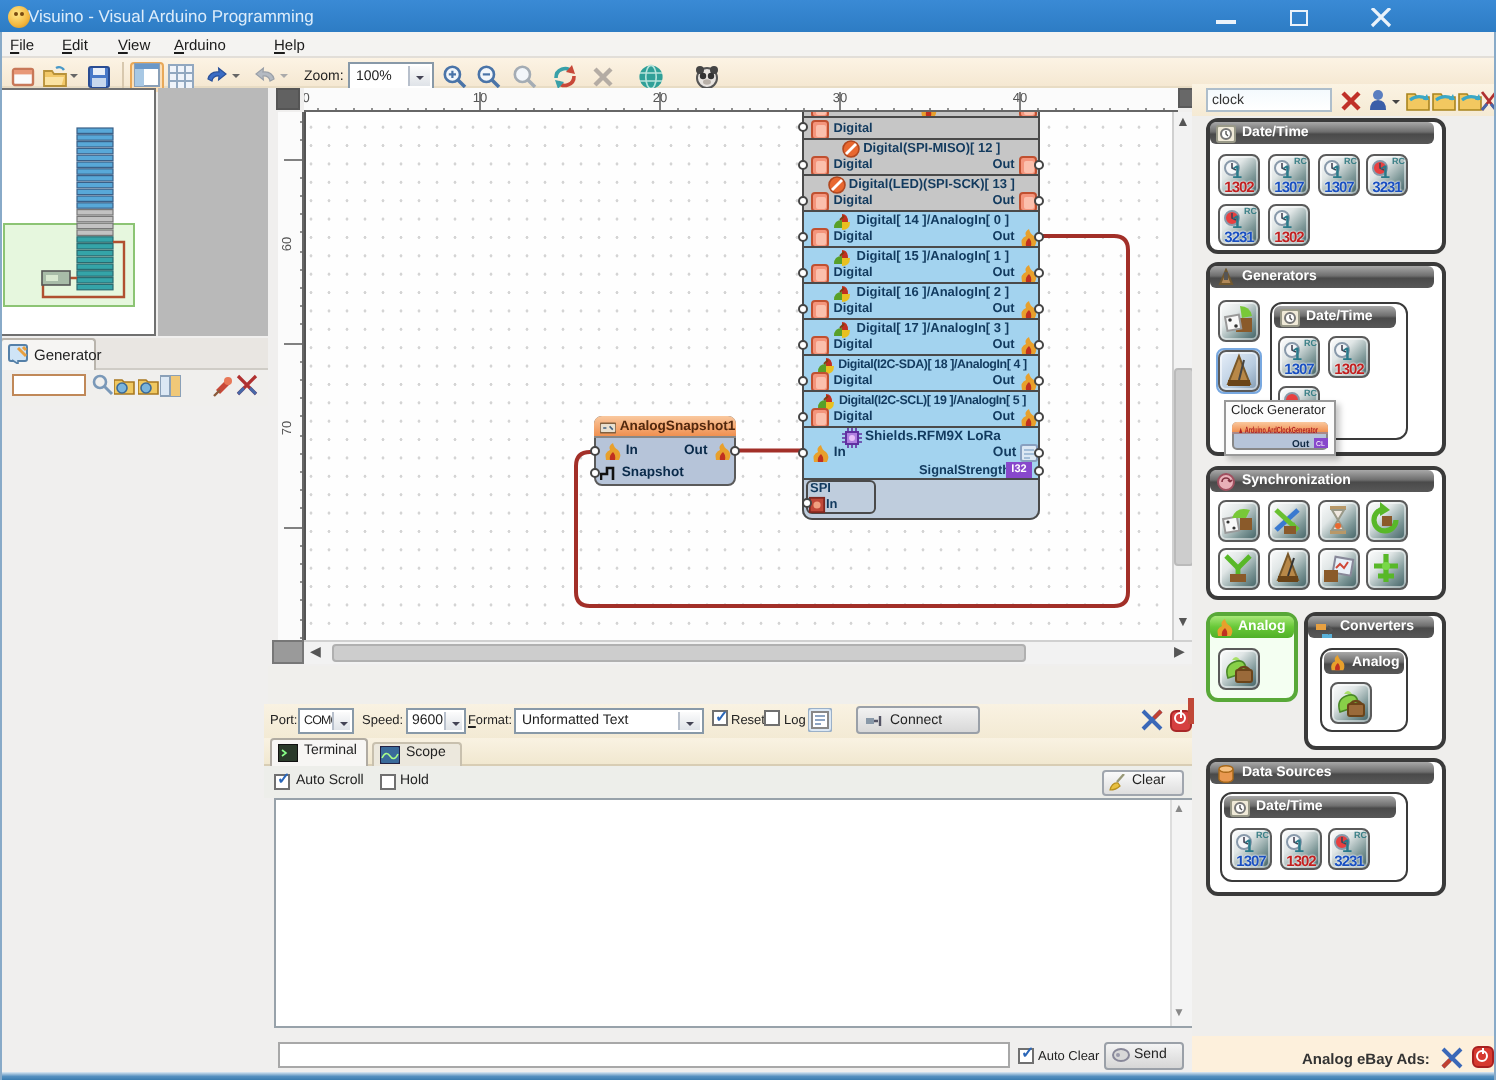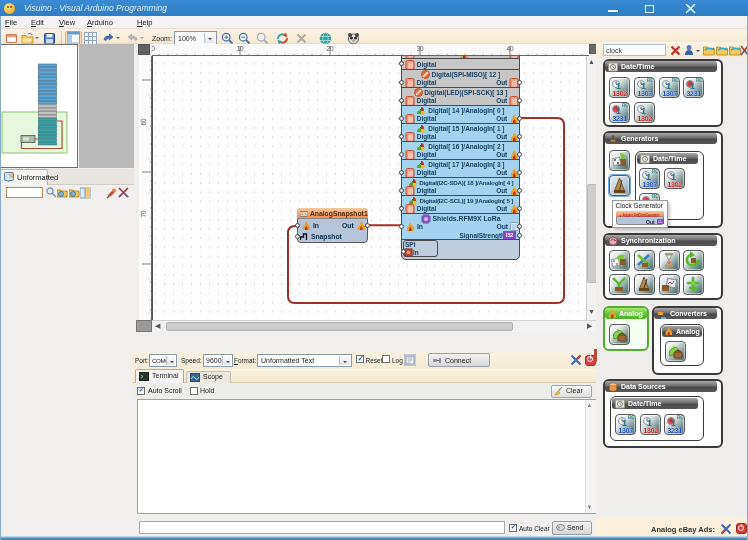--- a/index.html
+++ b/index.html
@@ -14,21 +14,21 @@
 .ck{position:absolute;font-size:8px;color:#2a66b8;font-weight:bold;line-height:7px;margin-left:0.5px;margin-top:-1px;}
 .lbl7{position:absolute;font-size:7px;color:#222;}
 .combo{position:absolute;background:#fff;border:1px solid #8899a8;font-size:7px;color:#222;}
 .carr{position:absolute;right:1px;top:1px;bottom:1px;width:11px;background:linear-gradient(#fcfcfc,#dfe3e8);border-left:1px solid #b8c0cc;}
 .carr:after{content:"";position:absolute;left:3px;top:5px;border:2.5px solid transparent;border-top-color:#445;}
 </style></head><body>
 <div class="abs" style="left:0;top:0;width:748px;height:16px;background:linear-gradient(#3a8ad5,#2d7cc4);"></div>
 <div class="abs" style="left:4px;top:3px;width:11px;height:11px;border-radius:50%;background:radial-gradient(circle at 40% 35%,#ffe98a,#f4b73f 60%,#c98a20);"></div>
 <div class="abs" style="left:7px;top:6px;width:2px;height:2px;background:#7a4a10;border-radius:50%;"></div>
 <div class="abs" style="left:10px;top:6px;width:2px;height:2px;background:#7a4a10;border-radius:50%;"></div>
-<div class="abs" style="left:24px;top:3px;font-size:8.5px;color:#dcecfa;font-style:italic;">Visuino - Visual Arduino Programming</div>
+<div class="abs" style="left:14px;top:3px;font-size:8.5px;color:#dcecfa;">Visuino - Visual Arduino Programming</div>
 <div class="abs" style="left:608px;top:10px;width:10px;height:2px;background:#eaf2fa;"></div>
 <div class="abs" style="left:645px;top:5px;width:9px;height:8px;border:1.5px solid #eaf2fa;"></div>
 <svg class="abs" style="left:685px;top:4px;" width="11" height="10">
     <path d="M1 0 L10 9 M10 0 L1 9" stroke="#eaf2fa" stroke-width="1.6"></path>
   </svg>
 <div class="abs" style="left:0;top:16px;width:748px;height:13px;background:#f4f3f1;border-bottom:1px solid #e2ded8;"></div>
 <div class="abs" style="left:5px;top:18px;font-size:7.5px;color:#1a1a1a;"><span style="text-decoration:underline;">F</span>ile</div>
 <div class="abs" style="left:31px;top:18px;font-size:7.5px;color:#1a1a1a;"><span style="text-decoration:underline;">E</span>dit</div>
 <div class="abs" style="left:59px;top:18px;font-size:7.5px;color:#1a1a1a;"><span style="text-decoration:underline;">V</span>iew</div>
 <div class="abs" style="left:87px;top:18px;font-size:7.5px;color:#1a1a1a;"><span style="text-decoration:underline;">A</span>rduino</div>
@@ -140,21 +140,21 @@
     <rect x="21" y="91.5" width="14" height="7" fill="#a8bca8" stroke="#555" stroke-width="0.8"></rect>
     <rect x="23" y="93.5" width="6" height="3" fill="#d8e8d0"></rect>
   </svg>
 <div class="abs" style="left:0;top:169px;width:134px;height:16px;background:#e9e6e2;border-bottom:1px solid #cfccc6;"></div>
 <div class="abs" style="left:0;top:169px;width:48px;height:16px;background:#f6f5f3;border:1px solid #b9b4ac;border-bottom:none;border-radius:2px 2px 0 0;"></div>
 <svg class="abs" style="left:4px;top:171px;" width="11" height="11">
     <rect x="0.5" y="1.5" width="9" height="8" rx="1" fill="#cfe4f6" stroke="#5580a8"></rect>
     <path d="M2 9 l3 2 v-2" fill="#cfe4f6" stroke="#5580a8" stroke-width="0.8"></path>
     <path d="M5 3 l4 4 M7.5 2.5 l1.5 1.5" stroke="#e8a040" stroke-width="1.5"></path>
   </svg>
-<div class="abs" style="left:17px;top:173px;font-size:7.5px;color:#222;">Unformatted</div>
+<div class="abs" style="left:17px;top:173px;font-size:7.5px;color:#222;">Generator</div>
 <div class="abs" style="left:0;top:185px;width:134px;height:18px;background:#f0efed;"></div>
 <div class="abs" style="left:6px;top:187px;width:37px;height:11px;background:#fff;border:1px solid #c08858;"></div>
 <svg class="abs" style="left:46px;top:187px;" width="11" height="12" viewBox="0 0 11 12">
     <circle cx="4" cy="4" r="3" fill="none" stroke="#7a98b8" stroke-width="1.3"></circle>
     <line x1="6" y1="6" x2="10" y2="10" stroke="#7a98b8" stroke-width="1.5"></line>
   </svg>
 <svg class="abs" style="left:57px;top:187px;" width="11" height="12" viewBox="0 0 11 12">
     <path d="M0 3 h4 l1 1 h5 v6 H0z" fill="#f0c860" stroke="#a87820" stroke-width="0.8"></path>
     <circle cx="4" cy="7" r="2.5" fill="#7ab4dc" stroke="#3a6a9a" stroke-width="0.8"></circle>
   </svg>

